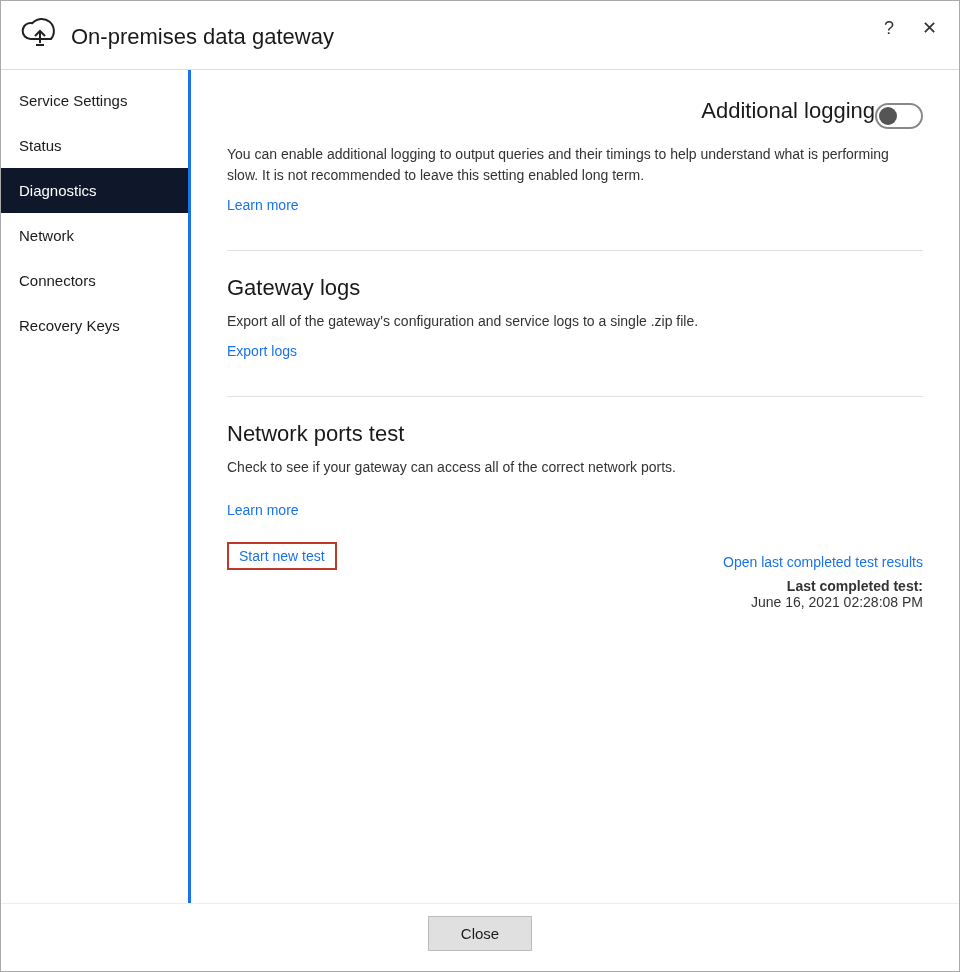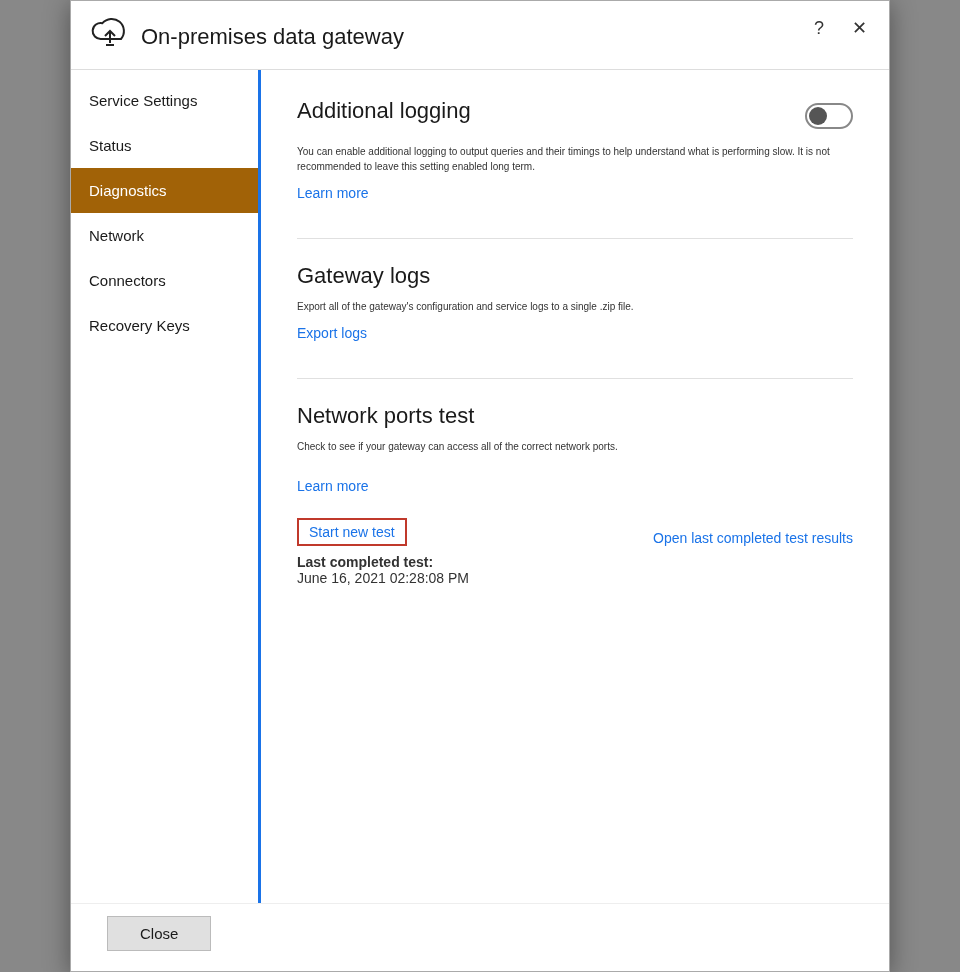--- a/index.html
+++ b/index.html
@@ -5,21 +5,21 @@
     * { box-sizing: border-box; margin: 0; padding: 0; }
     body {
       font-family: 'Segoe UI', Arial, sans-serif;
       background: #888;
       display: flex;
       justify-content: center;
       align-items: center;
       min-height: 100vh;
     }
     .window {
-      width: 820px;
+      width: 960px;
       min-height: 972px;
       background: #fff;
       border: 1px solid #aaa;
       box-shadow: 0 4px 24px rgba(0,0,0,0.4);
       display: flex;
       flex-direction: column;
     }
     .title-bar {
       display: flex;
       align-items: center;
@@ -63,57 +63,56 @@
       flex-shrink: 0;
     }
     .sidebar-item {
       padding: 14px 18px;
       font-size: 15px;
       color: #1a1a1a;
       cursor: pointer;
       user-select: none;
     }
     .sidebar-item.active {
-      background: #a16207;
+      background: #0f172a;
       color: #fff;
       font-weight: 500;
     }
     .content-area {
       flex: 1;
       padding: 28px 36px 20px 36px;
       overflow-y: auto;
     }
     .section {
       margin-bottom: 36px;
     }
     .section-title {
       font-size: 22px;
       font-weight: 400;
       color: #1a1a1a;
       margin-bottom: 10px;
     }
     .section-desc {
-      font-size: 10px;
+      font-size: 14px;
       color: #333;
       line-height: 1.5;
       margin-bottom: 10px;
     }
     .link {
       color: #1a73e8;
       text-decoration: none;
       font-size: 14px;
       cursor: pointer;
       margin-top: 24px;
     }
     .section-header-row {
       display: flex;
       align-items: center;
-      justify-content: space-between;
+      justify-content: flex-end;
       margin-bottom: 10px;
-      gap: 16px;
     }
     
     .toggle-switch {
       position: relative;
       width: 48px;
       height: 26px;
       cursor: pointer;
     }
     .toggle-switch .track {
       width: 48px;
@@ -149,32 +148,32 @@
       background: none;
       border: 2px solid #c0392b;
       color: #1a73e8;
       text-decoration: none;
       font-size: 14px;
       padding: 4px 10px;
       cursor: pointer;
       font-family: inherit;
     }
     .last-completed {
-      text-align: left;
+      text-align: right;
       font-size: 14px;
       color: #333;
       margin-top: 8px;
     }
     .last-completed .label {
       font-weight: 600;
     }
     .footer {
       padding: 12px 36px 20px 36px;
       display: flex;
-      justify-content: flex-start;
+      justify-content: center;
       border-top: 1px solid #eee;
     }
     .close-btn {
       background: #e0e0e0;
       border: 1px solid #bbb;
       padding: 8px 32px;
       font-size: 15px;
       cursor: pointer;
       font-family: inherit;
       color: #1a1a1a;

